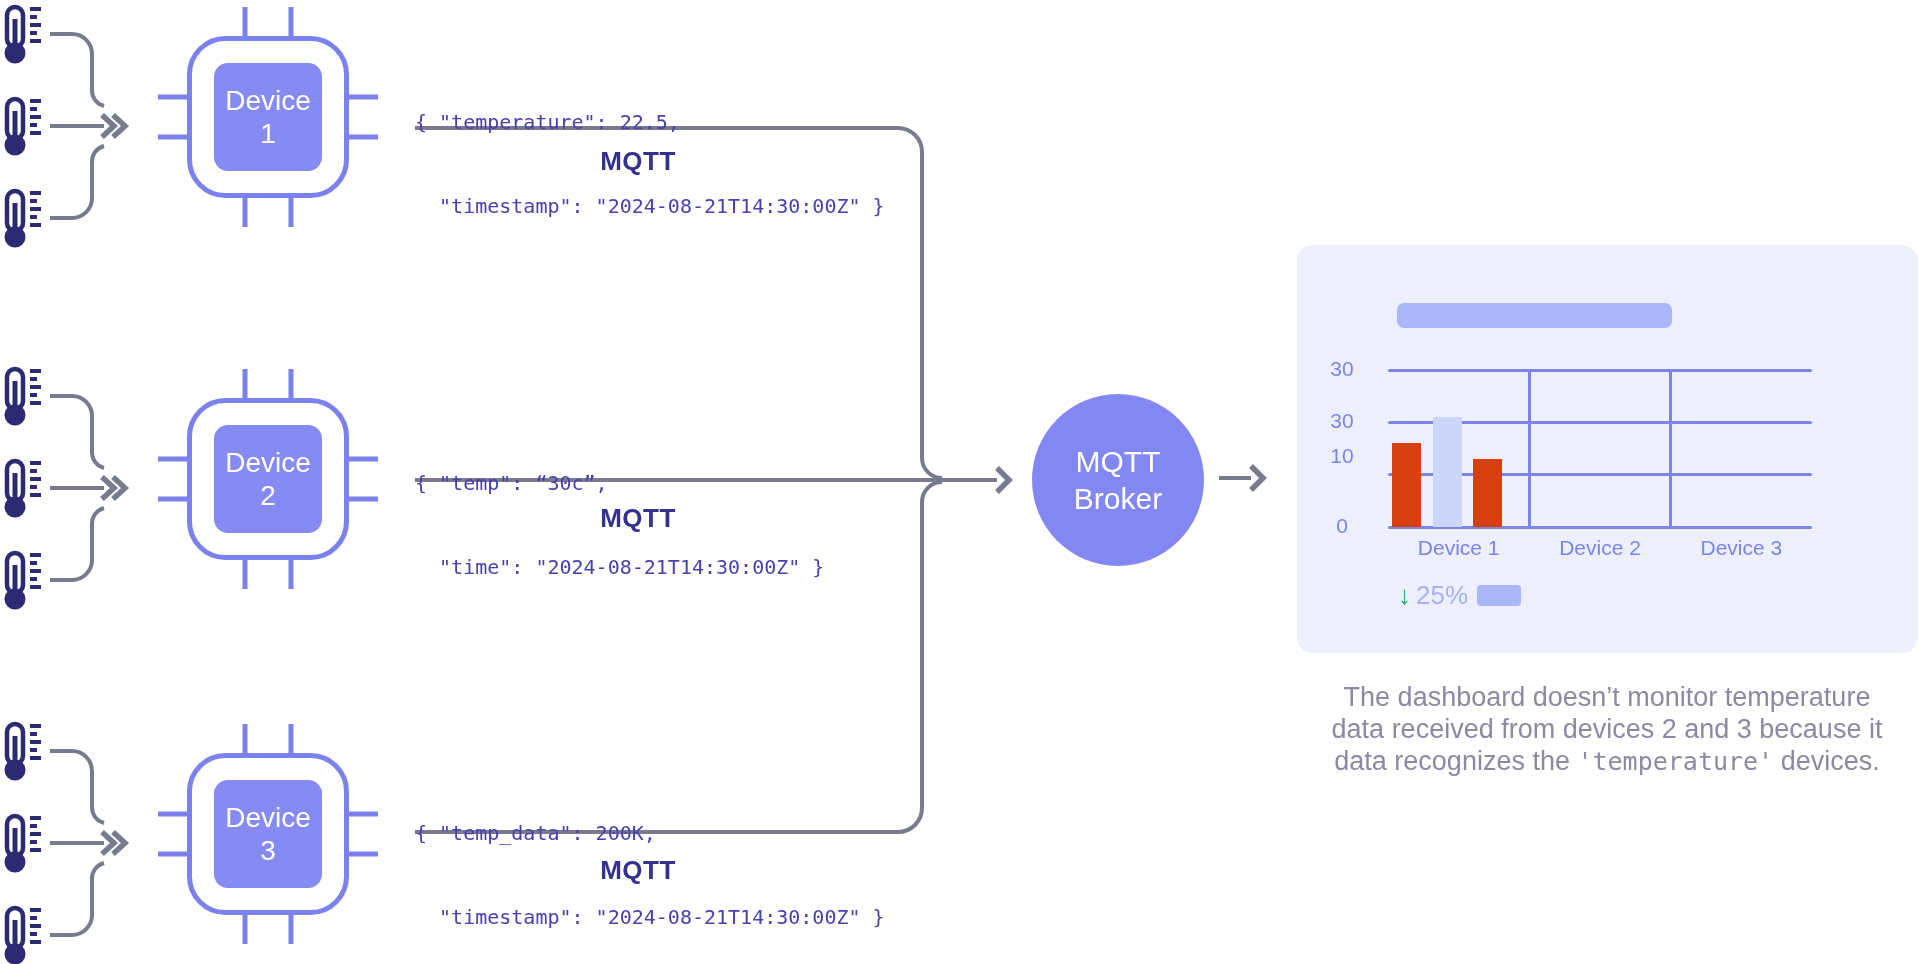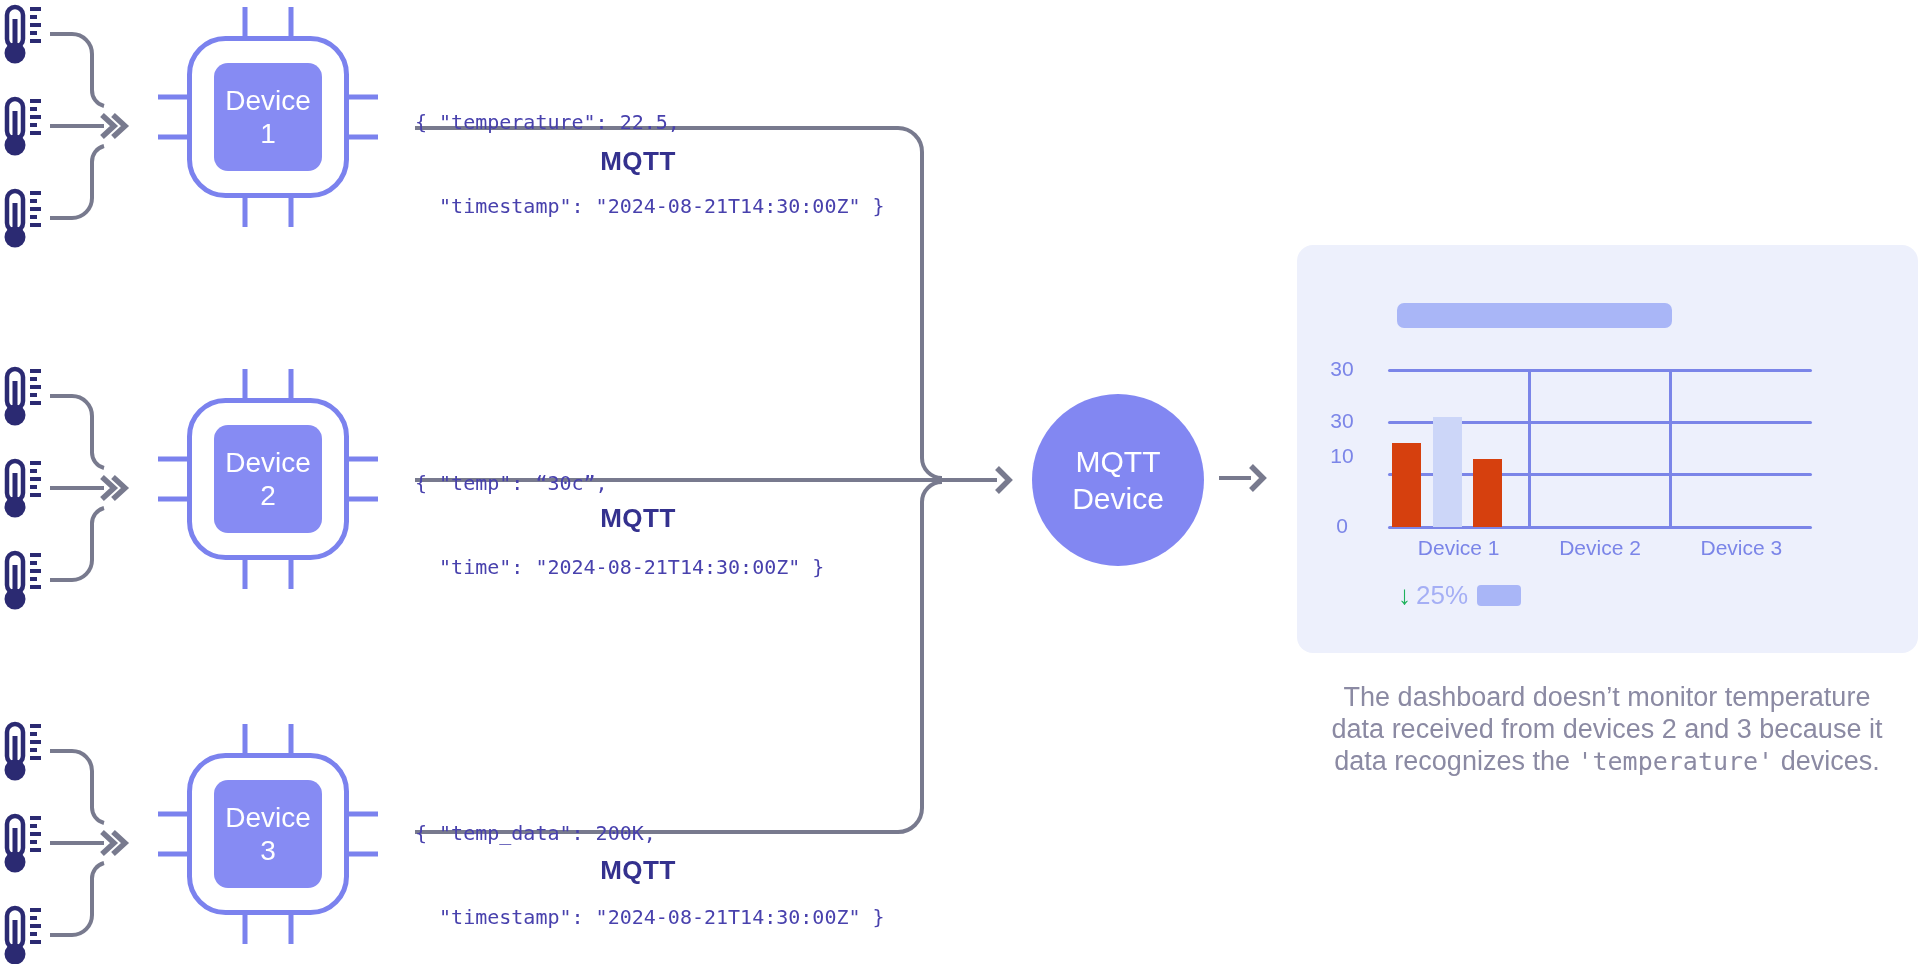--- a/index.html
+++ b/index.html
@@ -143,21 +143,21 @@
   <div>{ "temp_data": 200K,</div>
   <div>  "timestamp": "2024-08-21T14:30:00Z" }</div>
 </div>
 
 <div class="abs mqtt" style="left:548px;top:146px;">MQTT</div>
 <div class="abs mqtt" style="left:548px;top:503px;">MQTT</div>
 <div class="abs mqtt" style="left:548px;top:855px;">MQTT</div>
 
 <div class="abs broker">
   <span>MQTT</span>
-  <span>Device</span>
+  <span>Broker</span>
 </div>
 
 <div class="abs card"></div>
 <div class="abs skeleton title-skel"></div>
 <div class="abs plot">
     <div class="gridline" style="top: 155.5px;"></div>
     <div class="ylabel" style="top: 144px;">0</div>
     <div class="gridline" style="top: 103.167px;"></div>
     <div class="ylabel" style="top: 74px;">10</div>
     <div class="gridline" style="top: 50.8333px;"></div>

